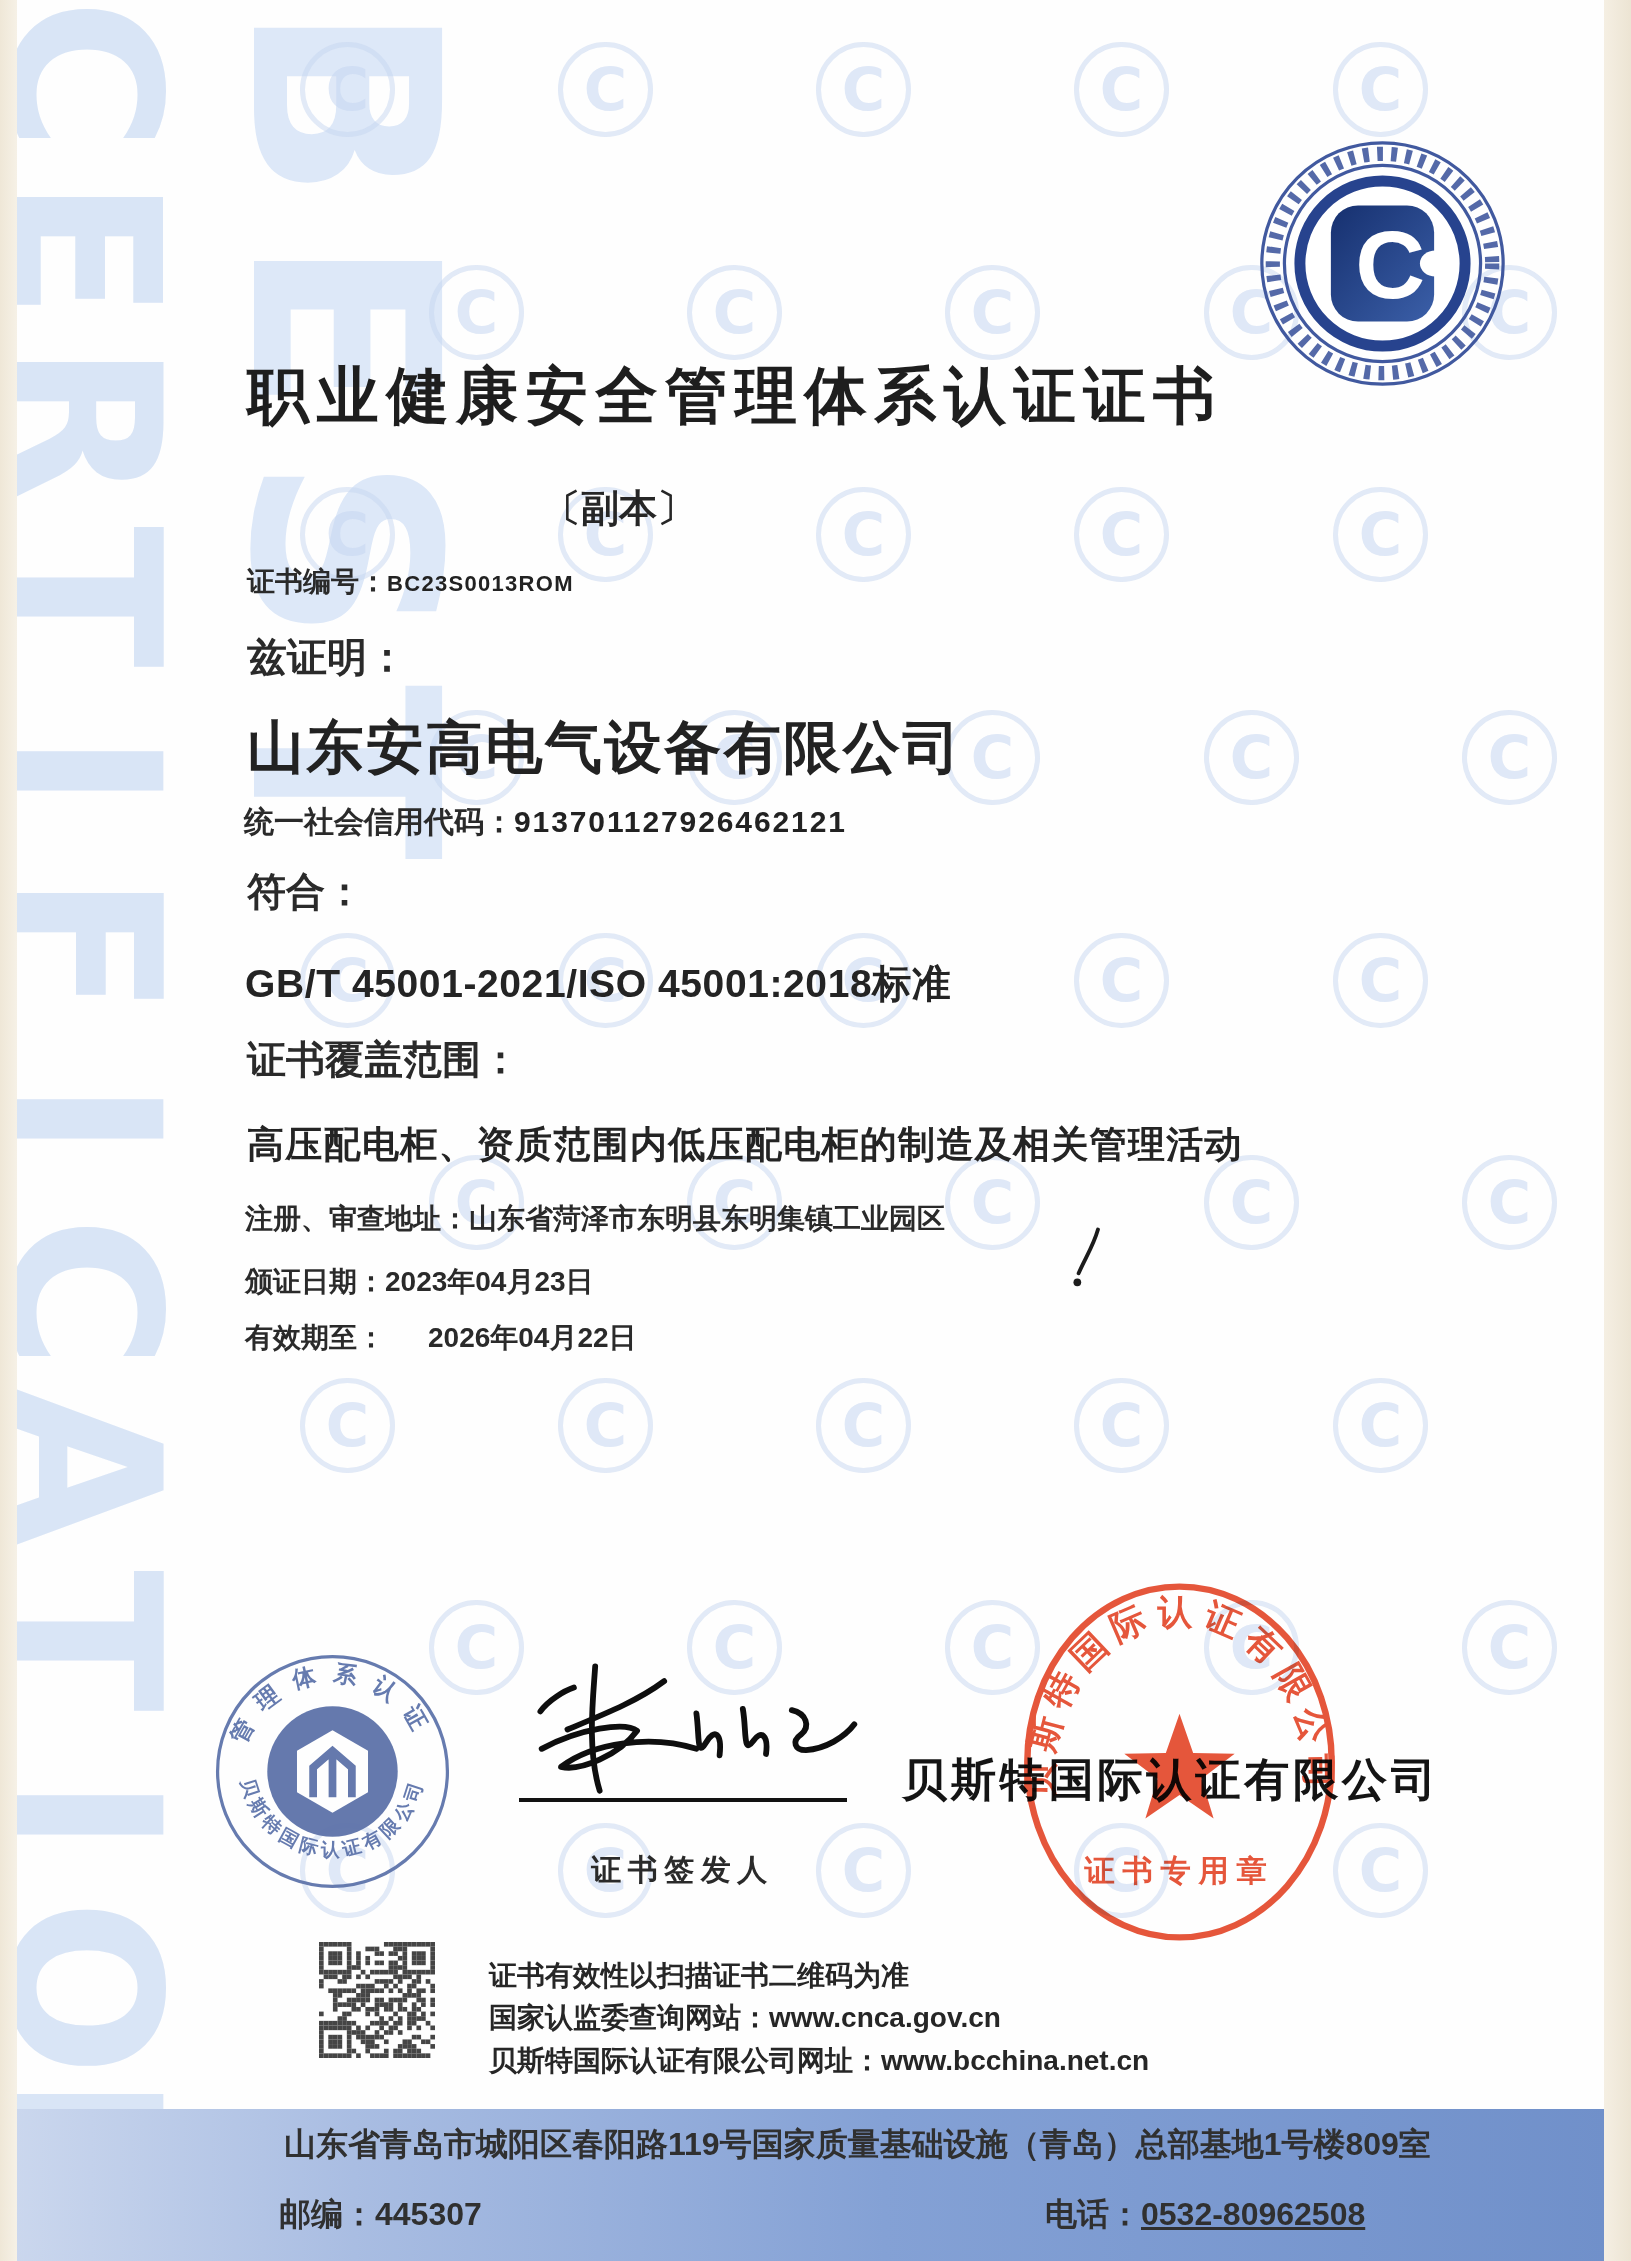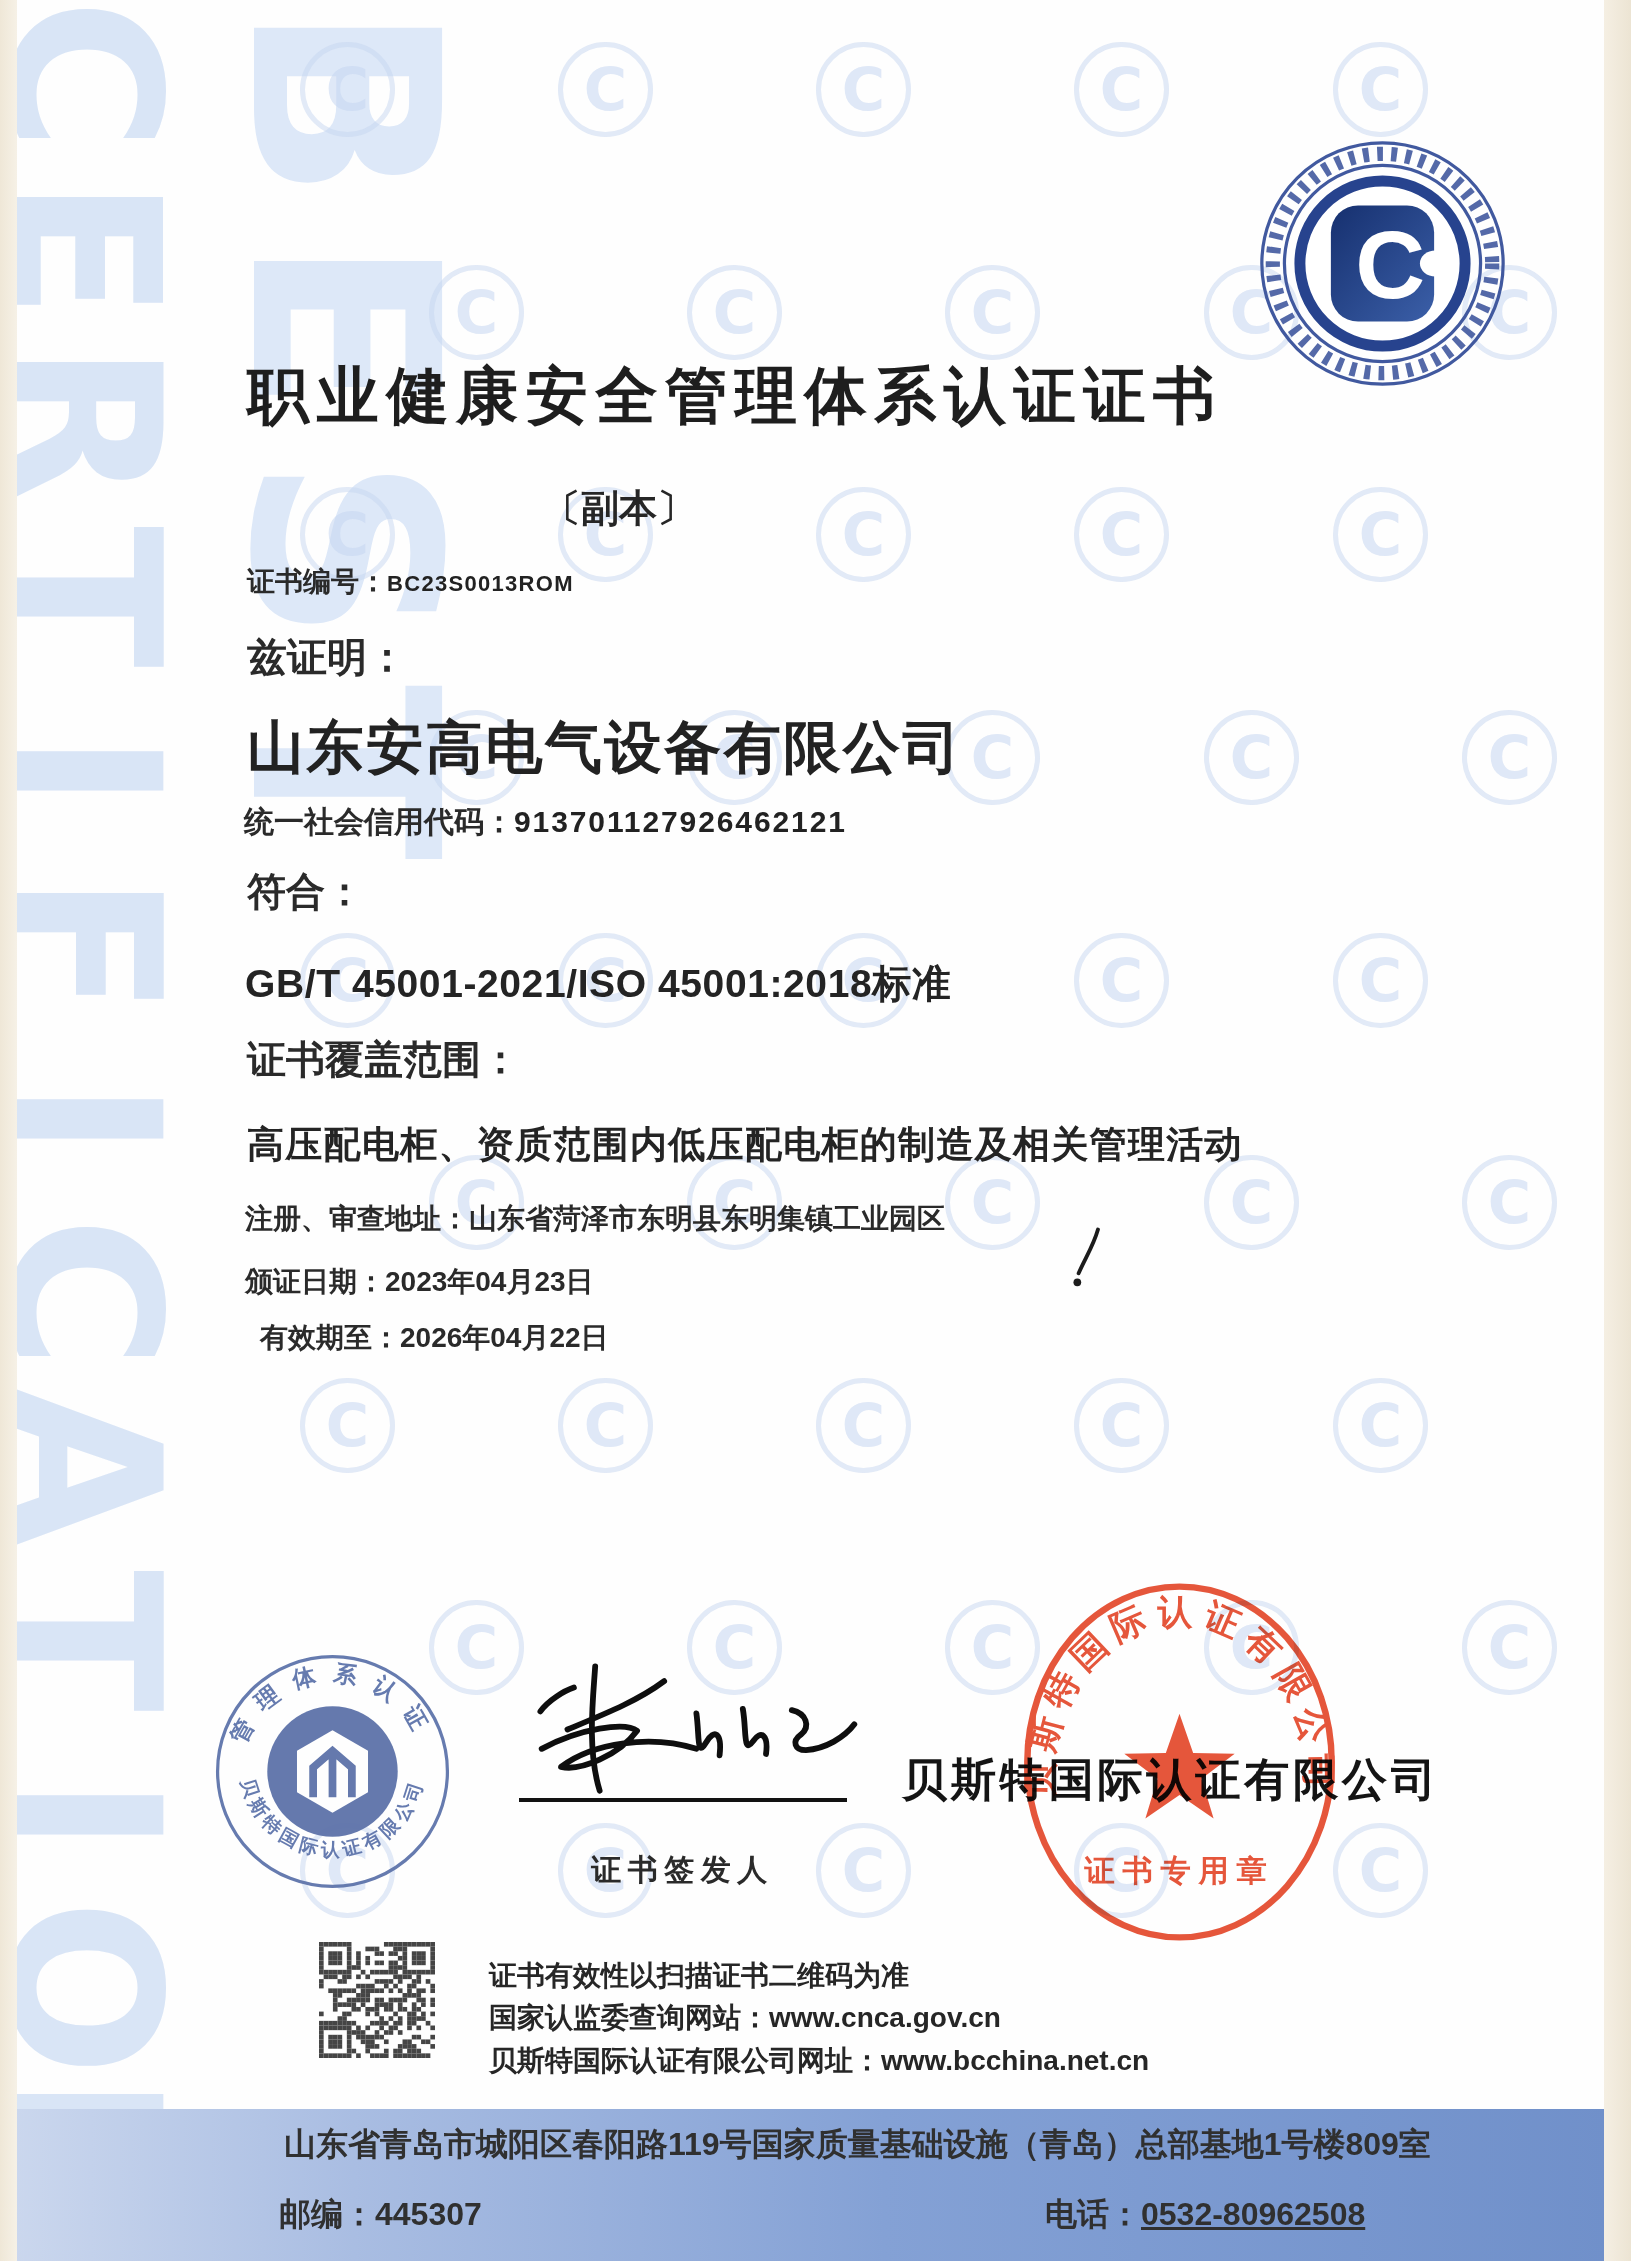--- a/index.html
+++ b/index.html
@@ -282,21 +282,21 @@
   <div class="abs row" style="left:245px; top:1200px;">
     <span class="lbl f44">注册、审查地址：</span>
     <span class="lbl f44">山东省菏泽市东明县东明集镇工业园区</span>
   </div>
 
   <div class="abs row" style="left:245px; top:1263px;">
     <span class="lbl f44">颁证日期：</span>
     <span class="lbl f44">2023年04月23日</span>
   </div>
 
-  <div class="abs row" style="left:260px; top:1319px;">
+  <div class="abs row" style="left:245px; top:1319px;gap:43px;">
     <span class="lbl f44">有效期至：</span>
     <span class="lbl f44">2026年04月22日</span>
   </div>
 
   <svg class="abs" id="blueSeal" style="left:215px; top:1654px;" width="235" height="235" viewBox="-182 -182 364 364">
     <defs>
       <path id="bsTop" d="M -141 20 A 142 142 0 1 1 141 20"></path>
       <path id="bsBot" d="M -143 -12 A 143 143 0 1 0 143 -12"></path>
     </defs>
     <circle r="178" fill="none" stroke="#6076ac" stroke-width="5"></circle>

